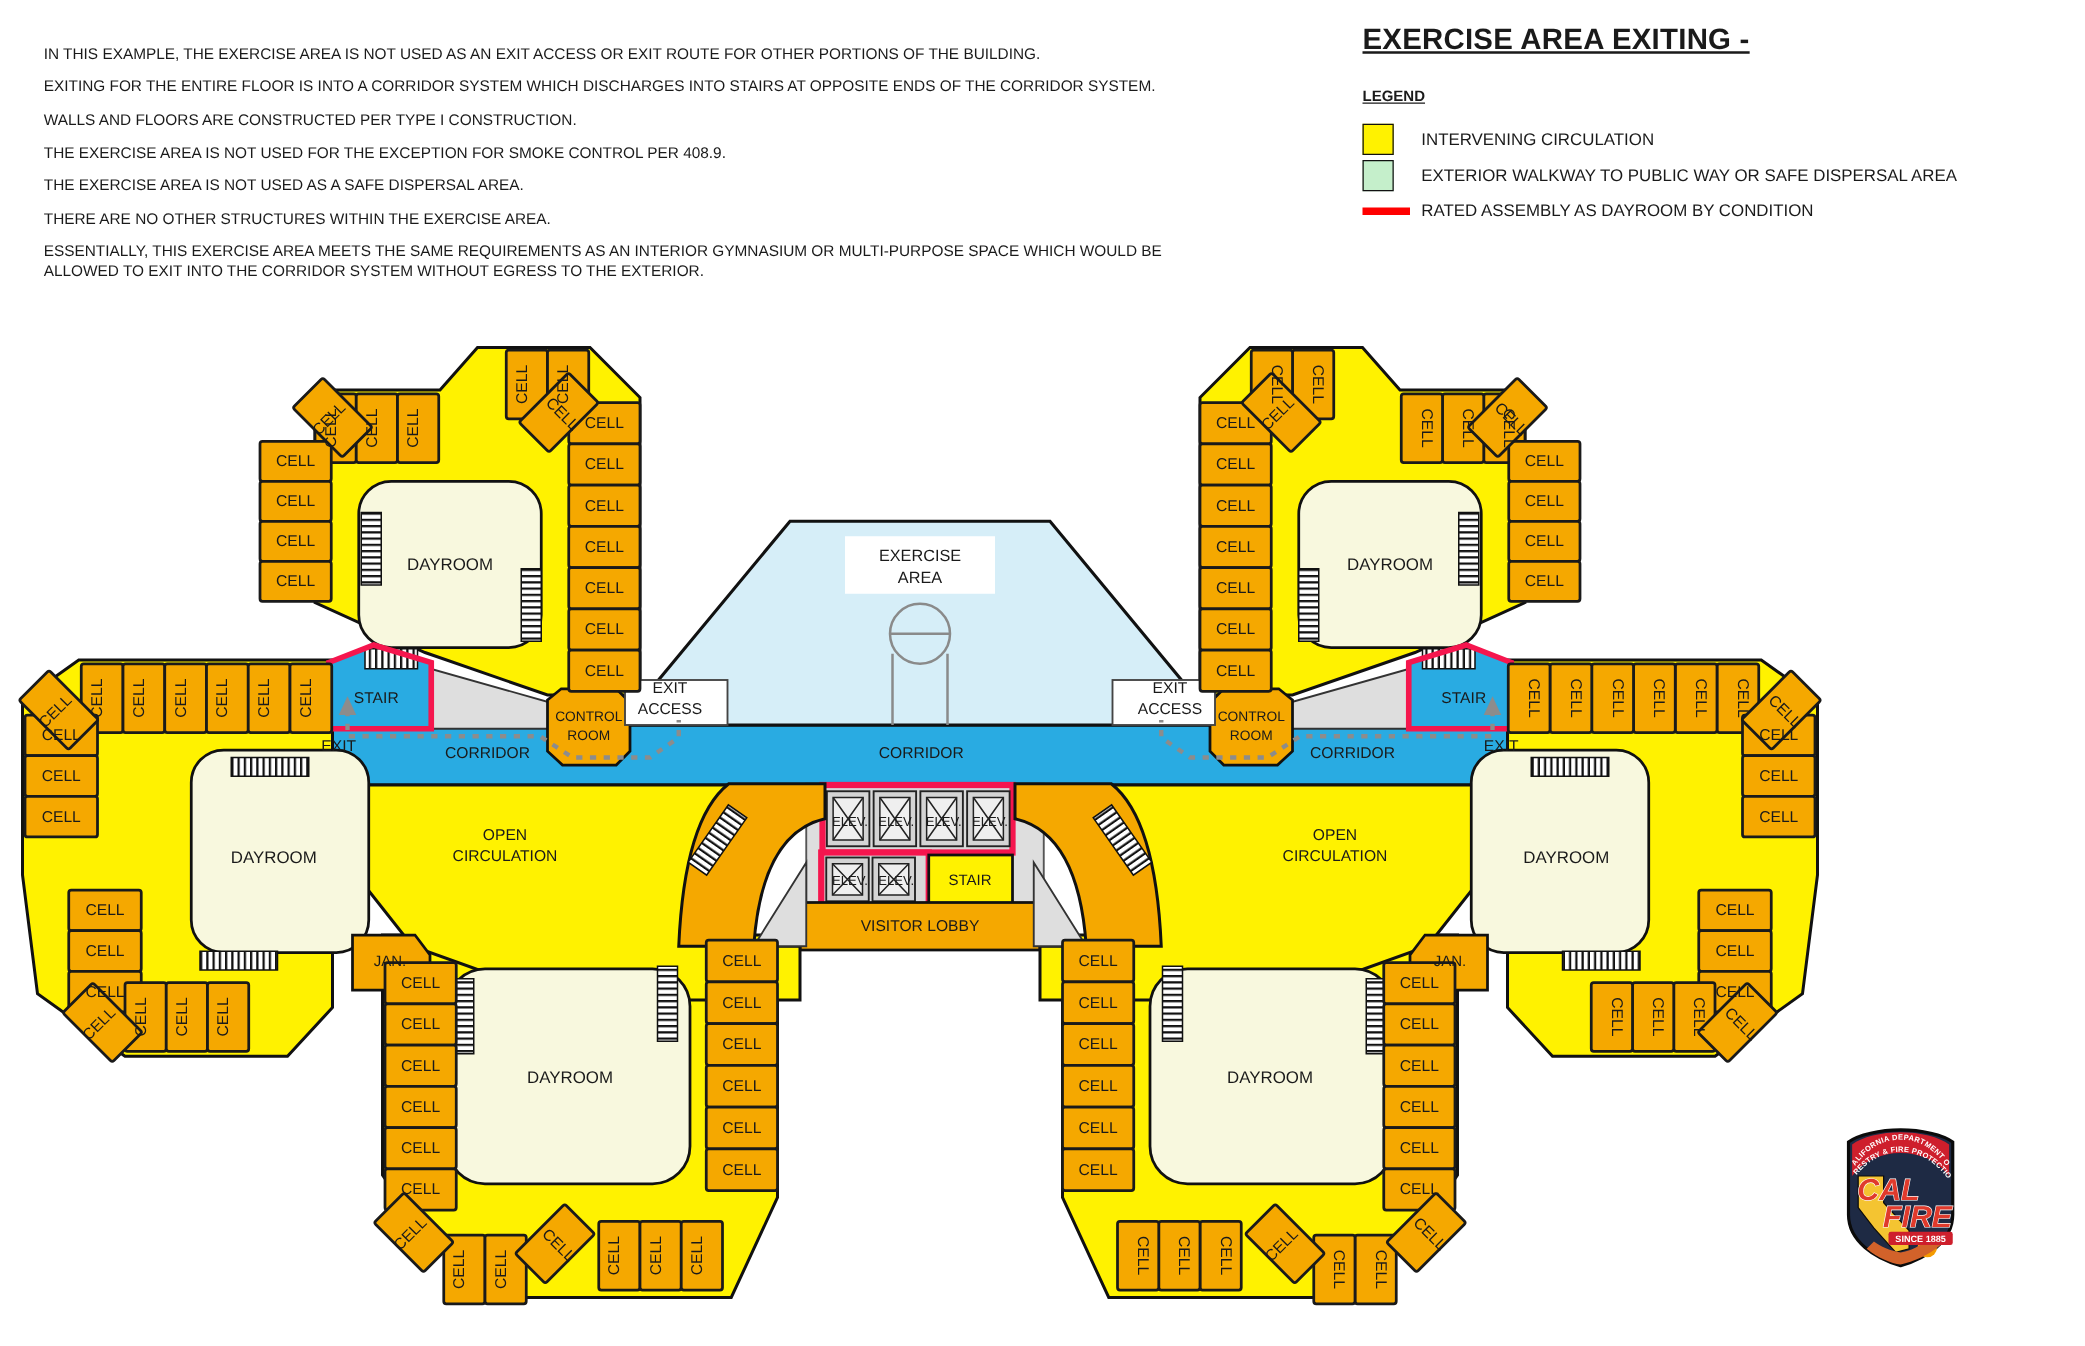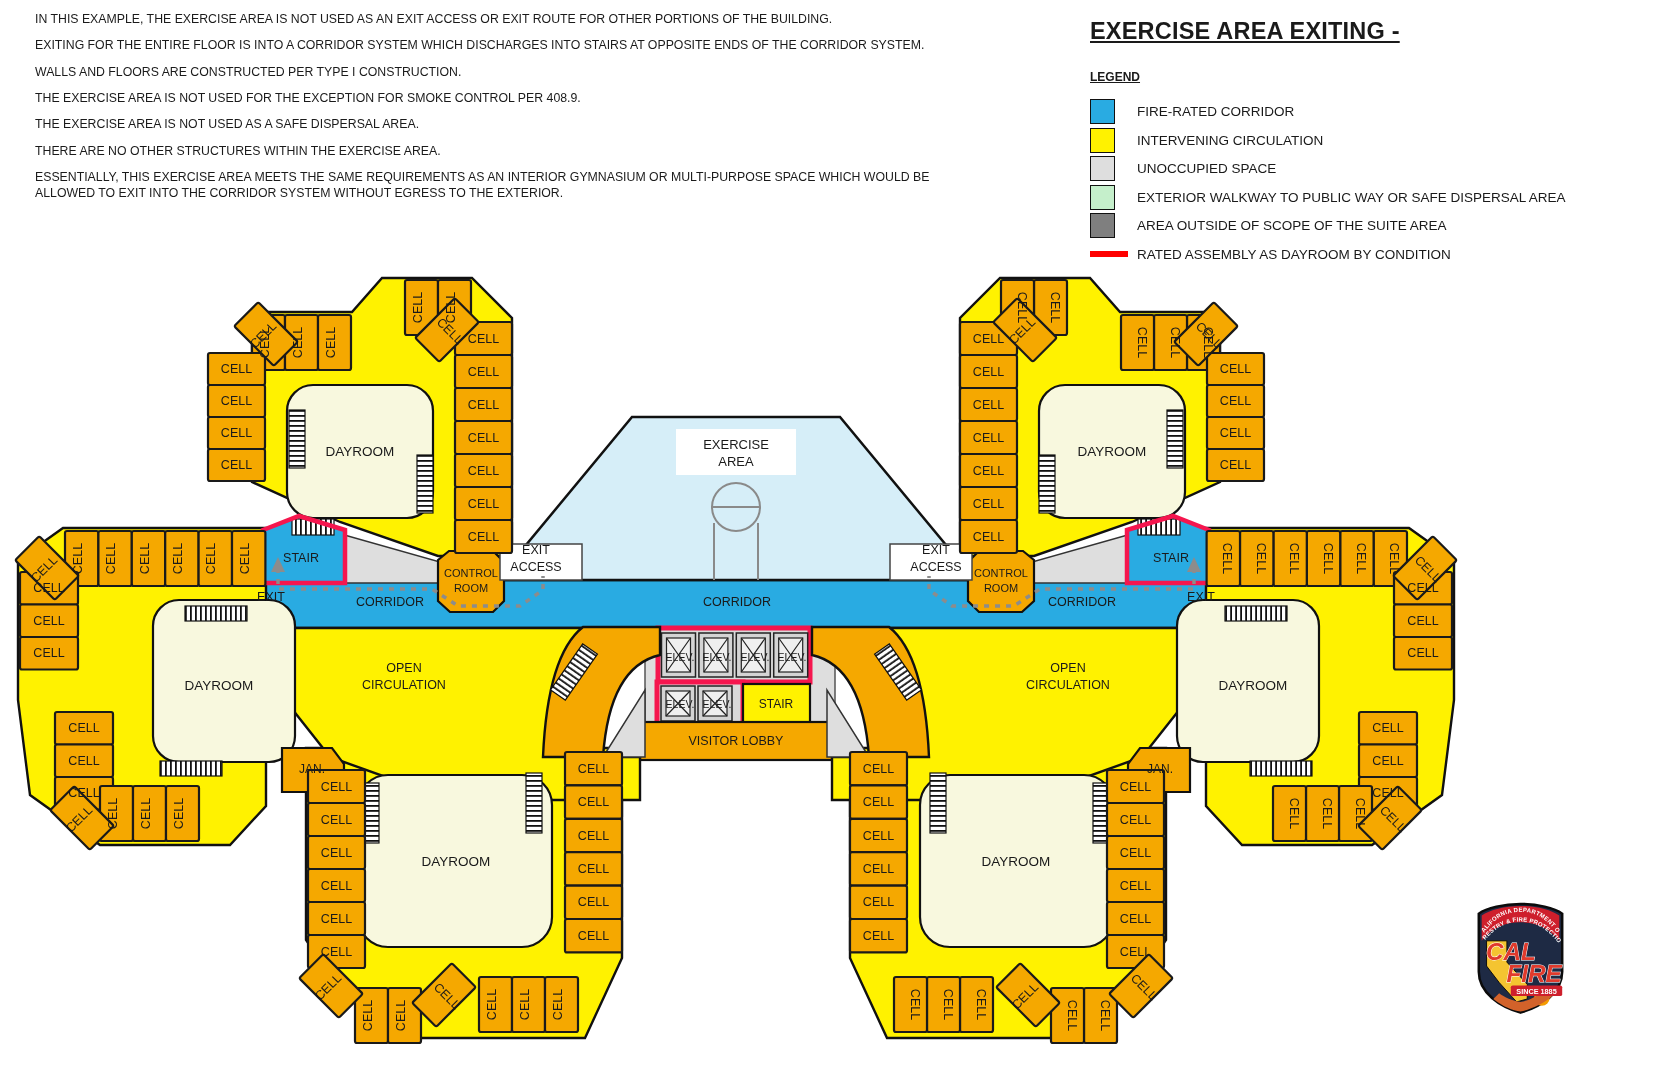--- a/index.html
+++ b/index.html
@@ -1,21 +1,21 @@
 <!DOCTYPE html>
 <html><head>
 <meta charset="utf-8">
 <style>
   html,body{margin:0;padding:0;}
   body{
     width:1668px;height:1077px;position:relative;overflow:hidden;background:#ffffff;
     font-family:"Liberation Sans","DejaVu Sans",sans-serif;color:#1a1a1a;
   }
   
-  .notes{position:absolute;left:35px;top:12px;width:905px;}
+  .notes{position:absolute;left:35px;top:36px;width:905px;}
   .notes p{margin:0 0 11px 0;font-size:12.3px;line-height:1.25;color:#1a1a1a;}
   
   .title-block{position:absolute;left:1090px;top:18px;width:565px;}
   .title-line{font-size:23.5px;font-weight:bold;text-decoration:underline;line-height:1.18;letter-spacing:.2px;}
   .legend-heading{margin-top:24px;font-size:12px;font-weight:bold;text-decoration:underline;}
   .legend-rows{margin-top:14px;}
   .legend-row{display:flex;align-items:center;height:28.5px;}
   .legend-swatch{width:23px;height:23px;border:1.6px solid #111;margin-right:22px;flex:0 0 auto;}
   .legend-swatch.line{width:38px;height:6px;border:none;margin-right:9px;}
   .legend-label{font-size:13.5px;white-space:nowrap;}
@@ -394,38 +394,26 @@
   <p>THE EXERCISE AREA IS NOT USED AS A SAFE DISPERSAL AREA.</p>
   <p>THERE ARE NO OTHER STRUCTURES WITHIN THE EXERCISE AREA.</p>
   <p>ESSENTIALLY, THIS EXERCISE AREA MEETS THE SAME REQUIREMENTS AS AN INTERIOR GYMNASIUM OR MULTI-PURPOSE SPACE WHICH WOULD BE ALLOWED TO EXIT INTO THE CORRIDOR SYSTEM WITHOUT EGRESS TO THE EXTERIOR.</p>
 </div>
 
 <div class="title-block">
   <div class="title-line">EXERCISE AREA EXITING -</div>
   <div class="legend-heading">LEGEND</div>
   <div class="legend-rows">
     <div class="legend-row">
-      <span class="legend-swatch" style="background: rgb(41, 171, 226);"></span>
-      <span class="legend-label">FIRE-RATED CORRIDOR</span>
-      </div>
-    <div class="legend-row">
       <span class="legend-swatch" style="background: rgb(255, 242, 0);"></span>
       <span class="legend-label">INTERVENING CIRCULATION</span>
       </div>
     <div class="legend-row">
-      <span class="legend-swatch" style="background: rgb(222, 222, 222);"></span>
-      <span class="legend-label">UNOCCUPIED SPACE</span>
-      </div>
-    <div class="legend-row">
       <span class="legend-swatch" style="background: rgb(197, 239, 203);"></span>
       <span class="legend-label">EXTERIOR WALKWAY TO PUBLIC WAY OR SAFE DISPERSAL AREA</span>
-      </div>
-    <div class="legend-row">
-      <span class="legend-swatch" style="background: rgb(127, 127, 127);"></span>
-      <span class="legend-label">AREA OUTSIDE OF SCOPE OF THE SUITE AREA</span>
       </div>
     <div class="legend-row">
       <span class="legend-swatch line" style="background: rgb(255, 0, 0);"></span>
       <span class="legend-label">RATED ASSEMBLY AS DAYROOM BY CONDITION</span>
       </div>
   </div>
 </div>
 
 <div class="badge">
   <svg viewBox="0 0 100 116">

